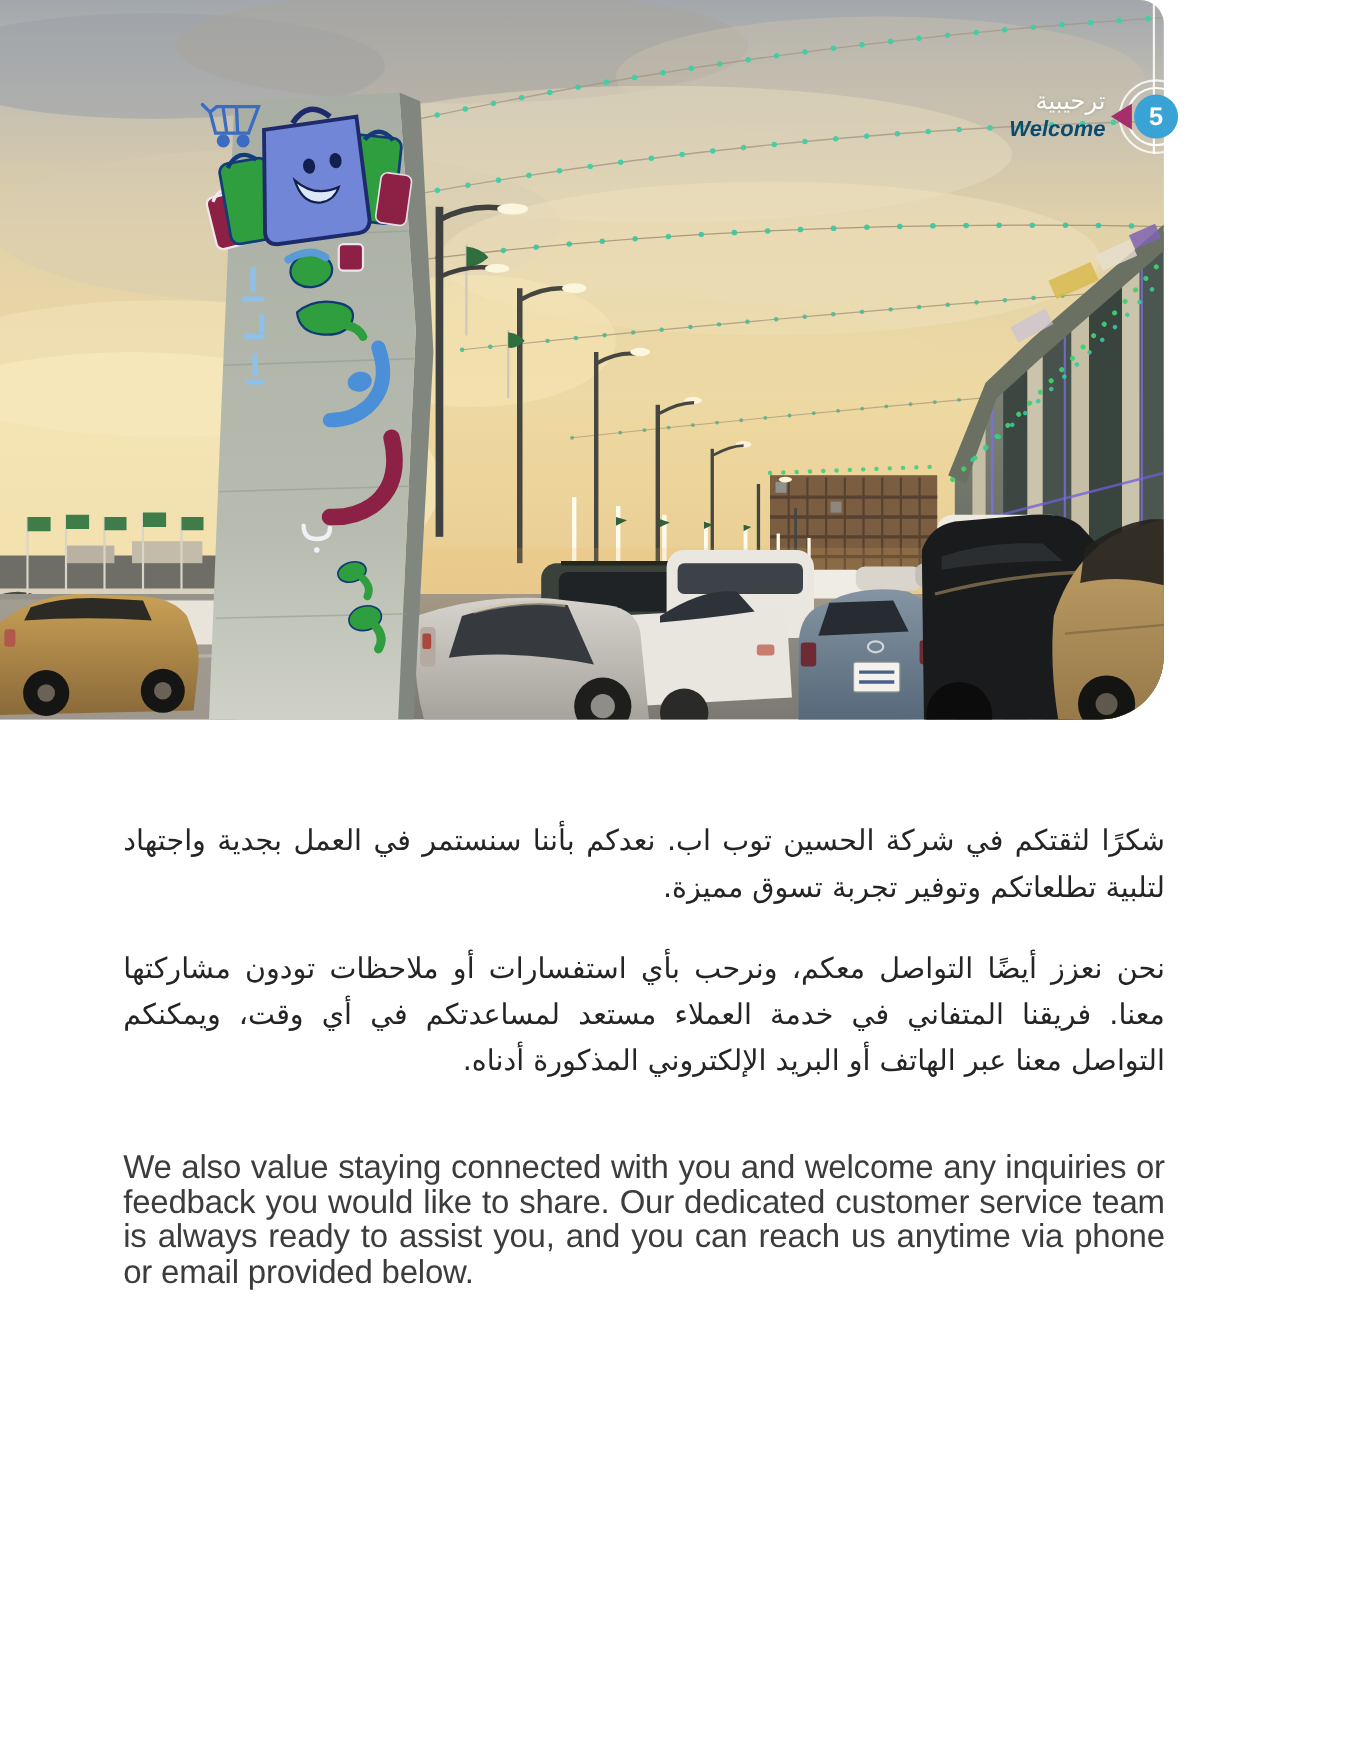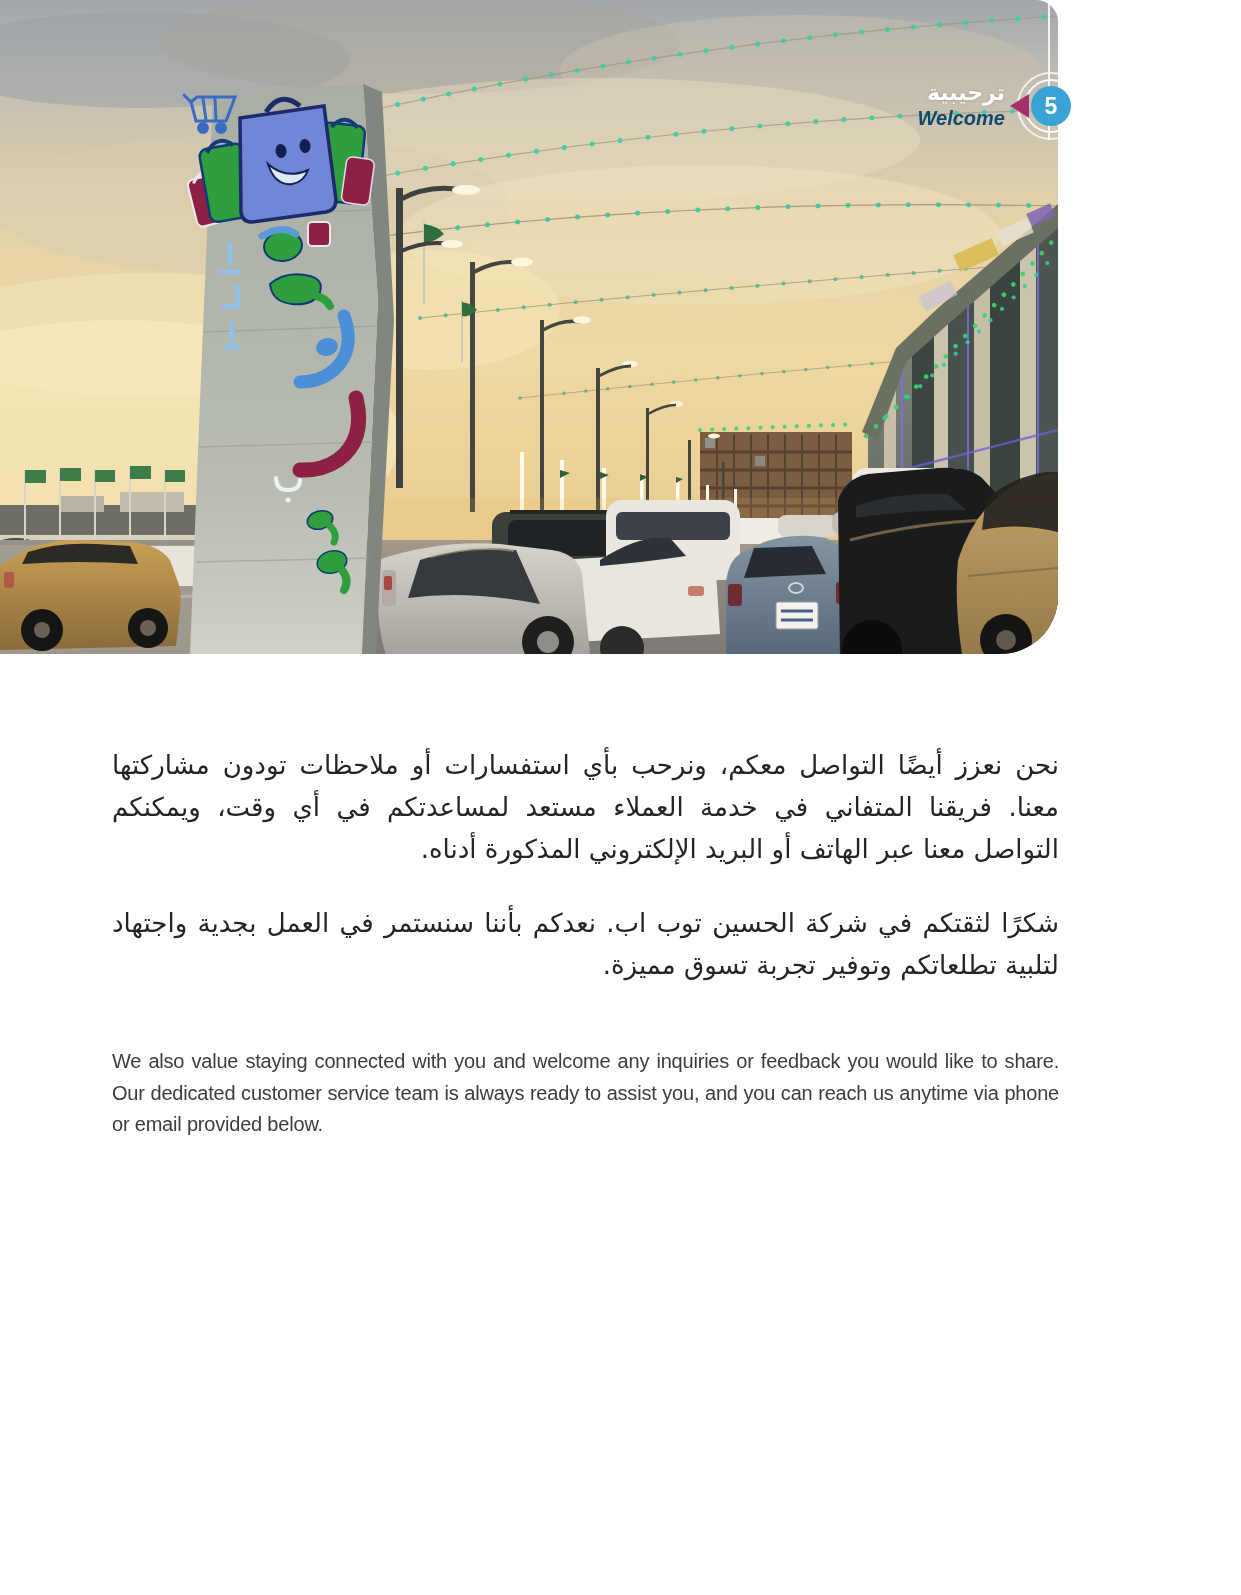--- a/index.html
+++ b/index.html
@@ -15,34 +15,34 @@
   .badge-line{position:absolute;left:1048px;top:0;width:2px;height:140px;background:rgba(255,255,255,.85);}
   .ring{position:absolute;border:2px solid rgba(255,255,255,.95);border-radius:50%;box-sizing:border-box;}
   .ring.outer{left:1017px;top:72px;width:68px;height:68px;border-color:rgba(255,255,255,.8);}
   .ring.inner{left:1024px;top:79px;width:54px;height:54px;}
   .badge-circle{position:absolute;left:1031px;top:86px;width:40px;height:40px;border-radius:50%;
       background:#3aa3d6;color:#fff;font-weight:bold;font-size:23px;
       display:flex;align-items:center;justify-content:center;}
   .badge-triangle{position:absolute;left:1010px;top:94px;width:0;height:0;
       border-top:12px solid transparent;border-bottom:12px solid transparent;
       border-right:19px solid #a42f6b;}
-  .label-ar{position:absolute;right:236px;top:80px;color:#ffffff;font-size:22px;font-weight:bold;
+  .label-ar{position:absolute;right:236px;top:80px;color:#ffffff;font-size:22px;font-weight:normal;
       direction:rtl;font-family:"DejaVu Sans",sans-serif;text-shadow:0 0 3px rgba(90,80,60,.35);}
   .label-en{position:absolute;right:236px;top:107px;color:#0c4a6e;font-size:20px;
       font-style:italic;font-weight:bold;}
 
   
   .ar-block{position:absolute;left:112px;top:744px;width:947px;direction:rtl;
       font-family:"DejaVu Sans",sans-serif;color:#242424;font-size:26px;line-height:42px;
       text-align:justify;}
   .ar-block p{margin:0;}
   .ar-block p + p{margin-top:32px;}
 
   .en-block{position:absolute;left:112px;top:1046px;width:947px;color:#3c3c3c;
-      font-size:20px;line-height:31.5px;text-align:justify;letter-spacing:-0.2px;}
+      font-size:30px;line-height:31.5px;text-align:justify;letter-spacing:-0.2px;}
   .en-block p{margin:0;}
   .en-block p + p{margin-top:37px;}
 </style>
 </head>
 <body>
 
 <div class="page">
 
   <div class="photo">
     <svg viewBox="0 0 1058 654" preserveAspectRatio="none">
@@ -403,21 +403,21 @@
   <div class="ring outer"></div>
   <div class="ring inner"></div>
   <div class="badge-circle">
     <span>5</span>
   </div>
   <div class="badge-triangle"></div>
   <div class="label-ar">ترحيبية</div>
   <div class="label-en">Welcome</div>
 
   <div class="ar-block" dir="rtl">
+    <p>شكرًا لثقتكم في شركة الحسين توب اب. نعدكم بأننا سنستمر في العمل بجدية واجتهاد لتلبية تطلعاتكم وتوفير تجربة تسوق مميزة.</p>
     <p>نحن نعزز أيضًا التواصل معكم، ونرحب بأي استفسارات أو ملاحظات تودون مشاركتها معنا. فريقنا المتفاني في خدمة العملاء مستعد لمساعدتكم في أي وقت، ويمكنكم التواصل معنا عبر الهاتف أو البريد الإلكتروني المذكورة أدناه.</p>
-    <p>شكرًا لثقتكم في شركة الحسين توب اب. نعدكم بأننا سنستمر في العمل بجدية واجتهاد لتلبية تطلعاتكم وتوفير تجربة تسوق مميزة.</p>
   </div>
 
   <div class="en-block">
     <p>We also value staying connected with you and welcome any inquiries or feedback you would like to share. Our dedicated customer service team is always ready to assist you, and you can reach us anytime via phone or email provided below.</p>
   </div>
 
 </div>
 
 </body></html>

